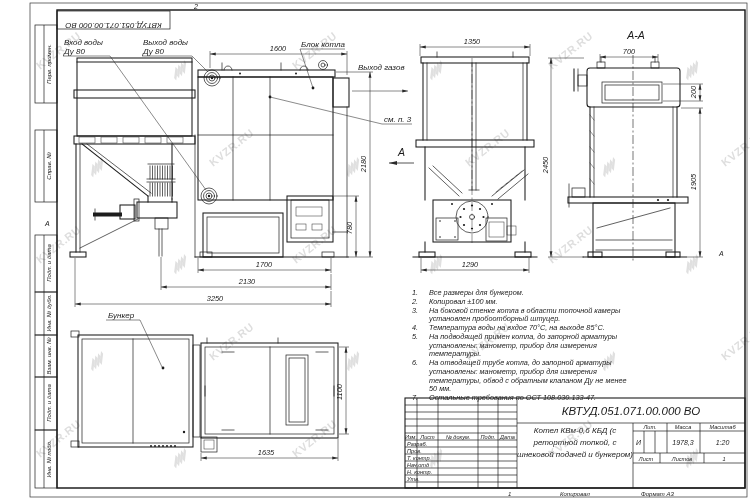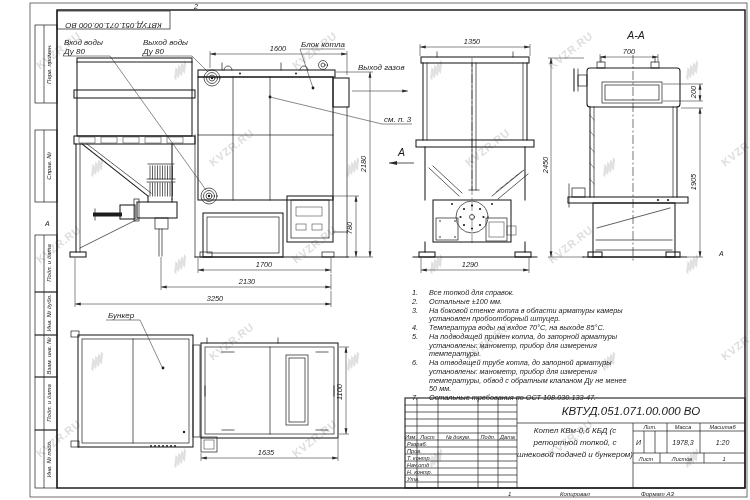--- a/index.html
+++ b/index.html
@@ -443,29 +443,29 @@
     </g>
     <text class="t7" x="638.5" y="445" text-anchor="middle">И</text>
     <text class="t7" x="683" y="445" text-anchor="middle">1978,3</text>
     <text class="t7" x="722.5" y="445" text-anchor="middle">1:20</text>
   </g>
 </svg>
 
 <div class="notes">
   <div class="note-row">
         <span class="note-num">1.</span>
-        <span class="note-text">Все топкой для справок.</span>
+        <span class="note-text">Все размеры для бункером.</span>
       </div>
   <div class="note-row">
         <span class="note-num">2.</span>
-        <span class="note-text">Остальные ±100 мм.</span>
+        <span class="note-text">Копировал ±100 мм.</span>
       </div>
   <div class="note-row">
         <span class="note-num">3.</span>
-        <span class="note-text">На боковой стенке котла в области арматуры камеры установлен пробоотборный штуцер.</span>
+        <span class="note-text">На боковой стенке котла в области топочной камеры установлен пробоотборный штуцер.</span>
       </div>
   <div class="note-row">
         <span class="note-num">4.</span>
         <span class="note-text">Температура воды на вхдое 70°С, на выходе 85°С.</span>
       </div>
   <div class="note-row">
         <span class="note-num">5.</span>
         <span class="note-text">На подводящей примен котла, до запорной арматуры установлены: манометр, прибор для измерения температуры.</span>
       </div>
   <div class="note-row">

